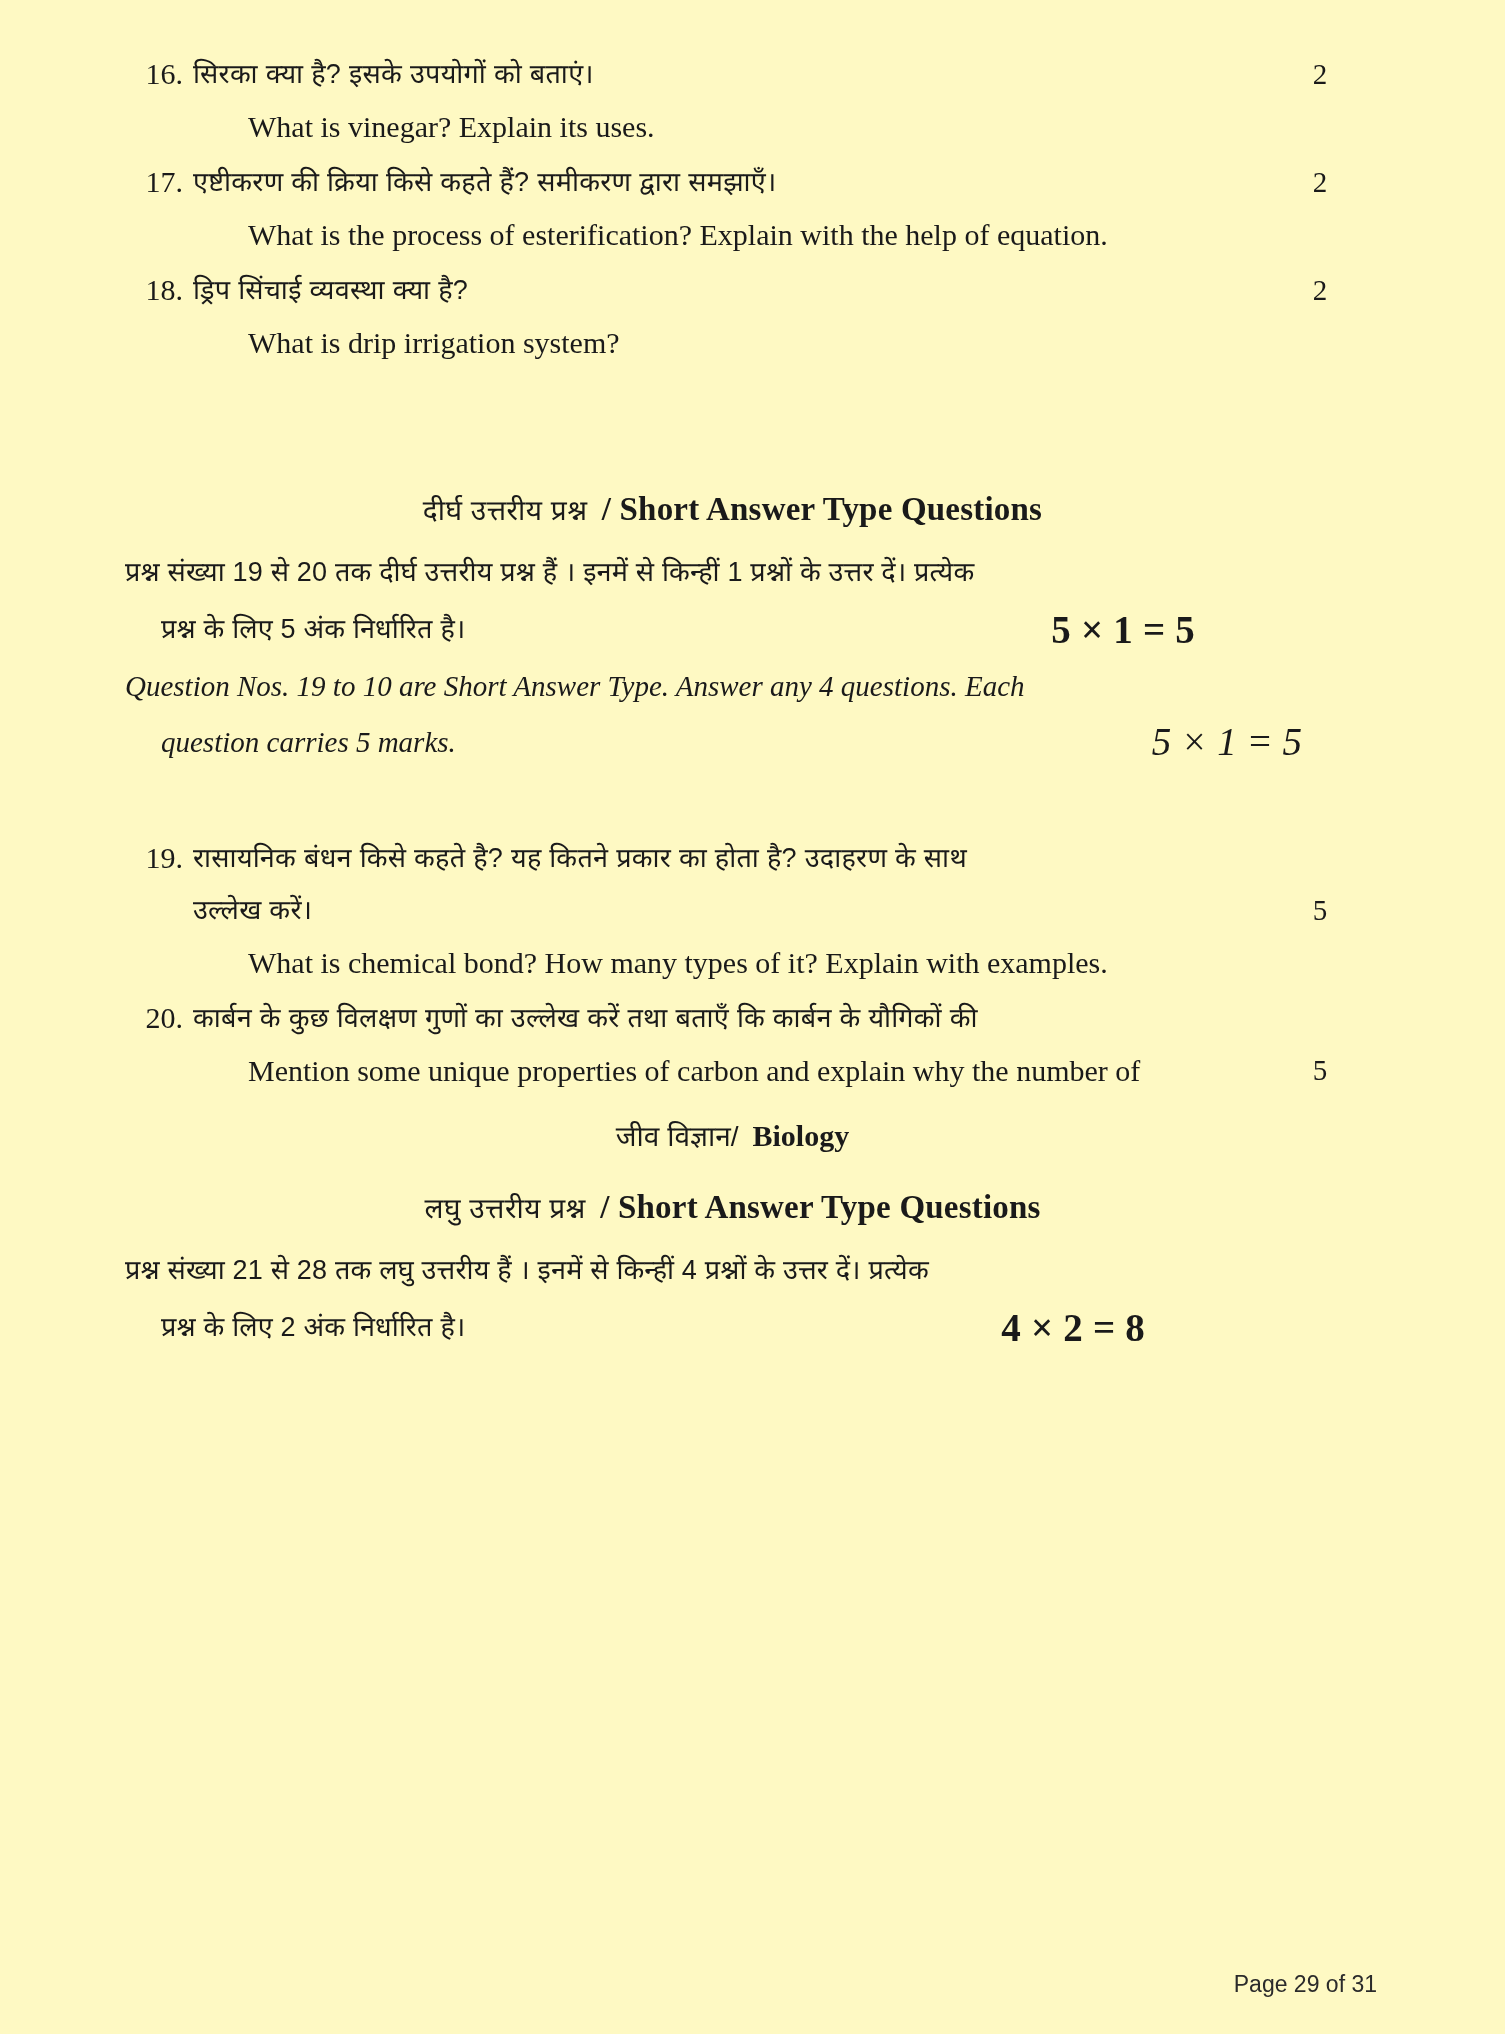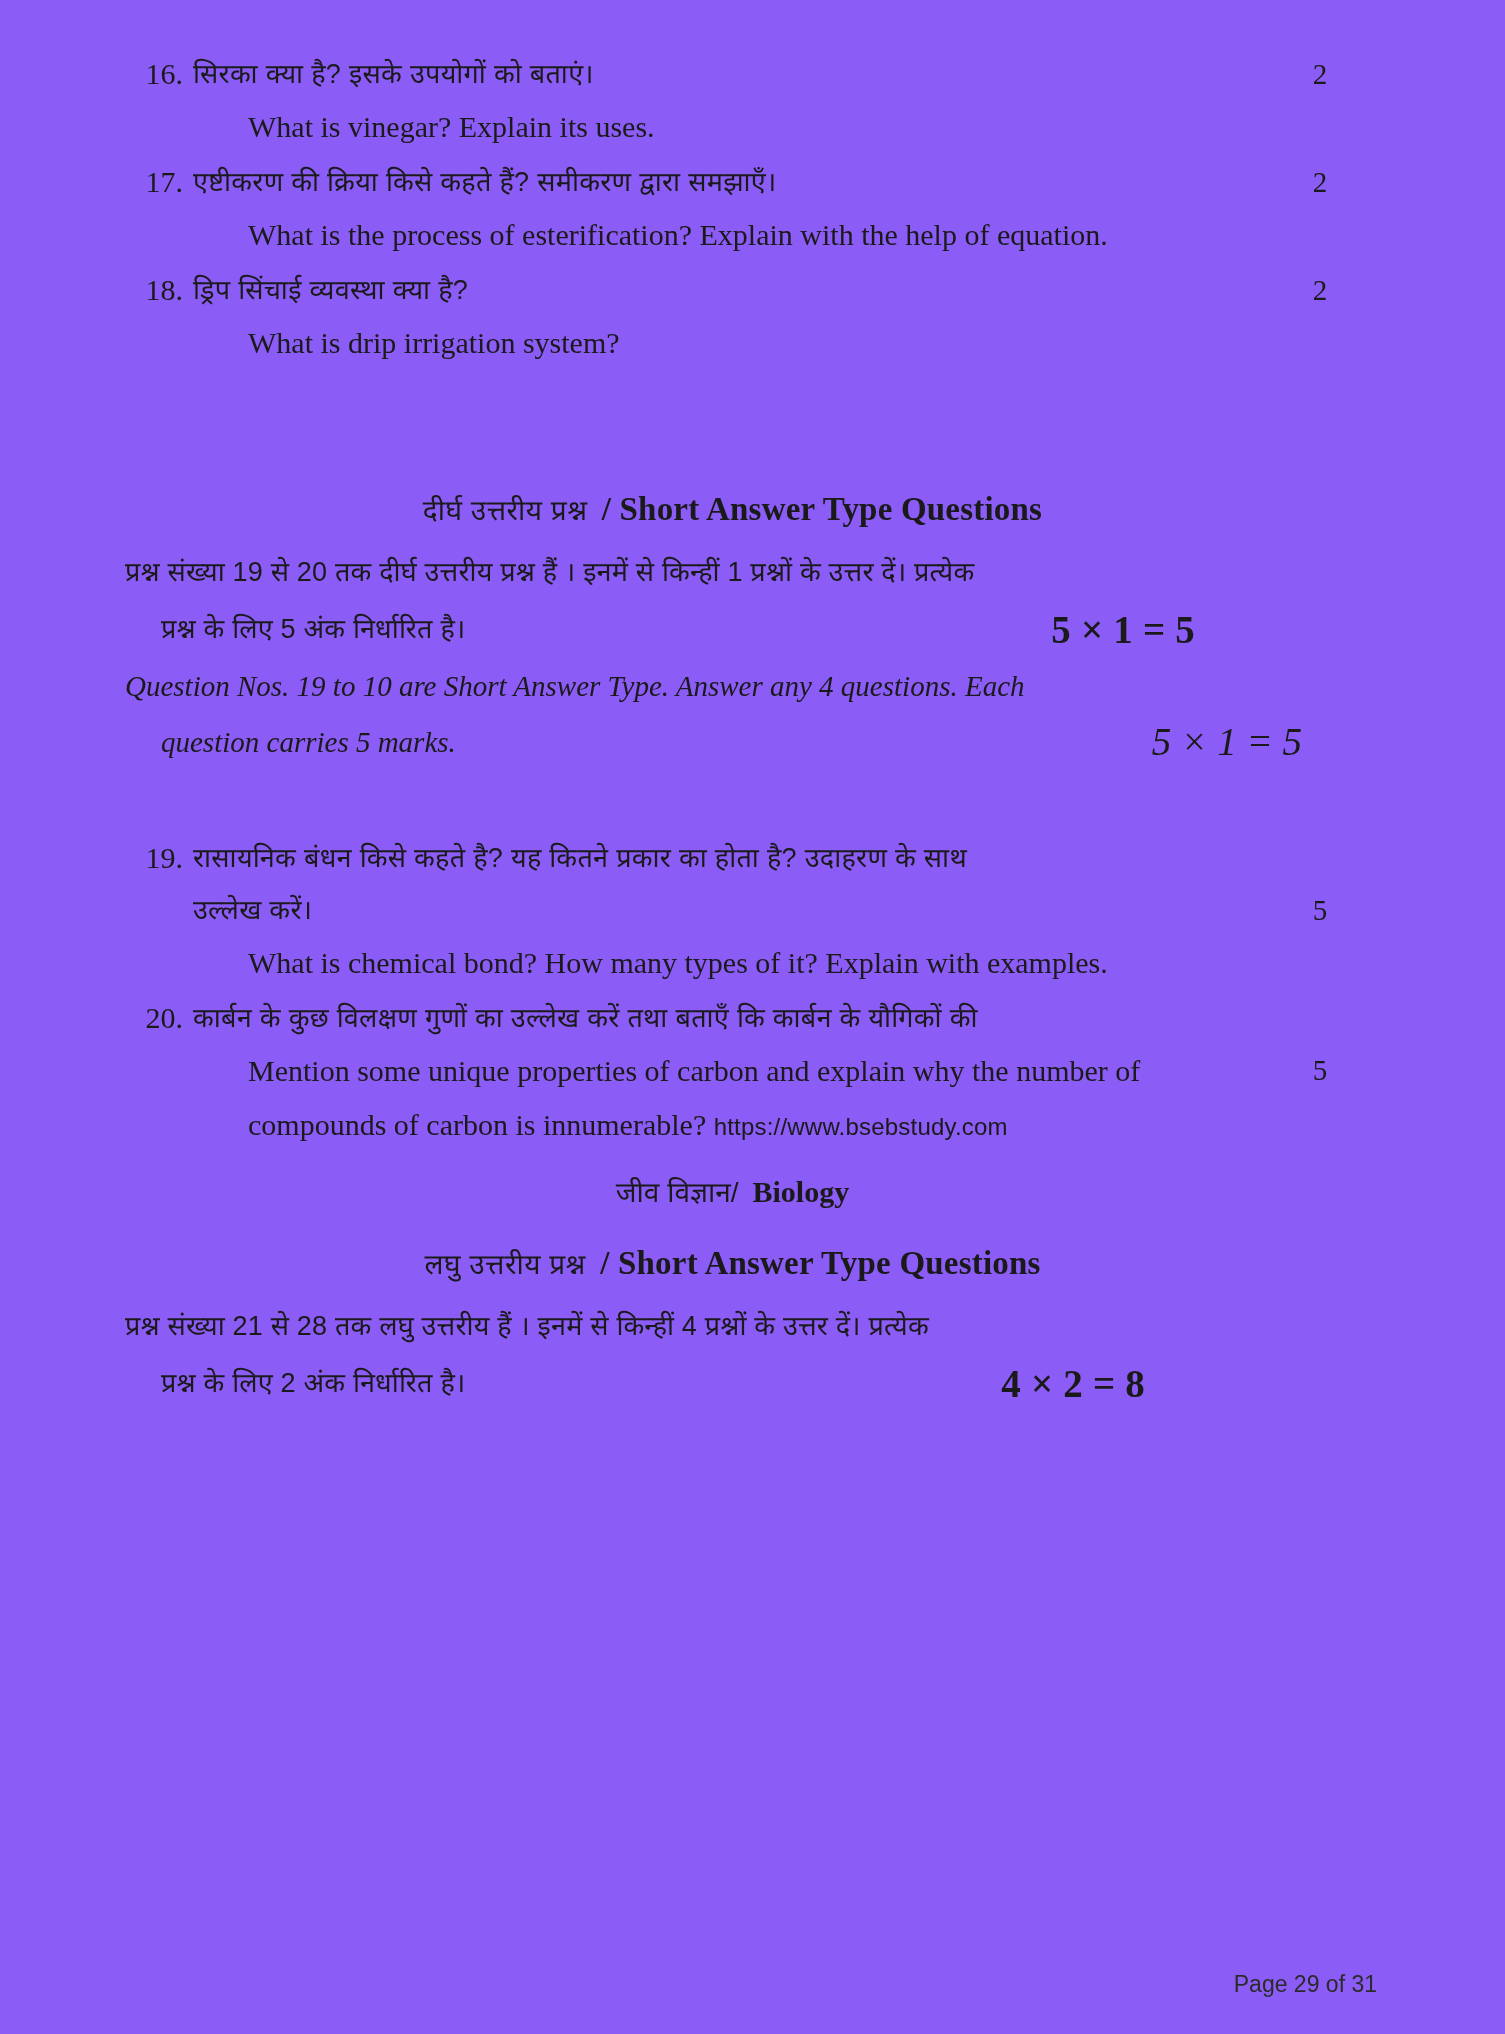--- a/index.html
+++ b/index.html
@@ -8,21 +8,21 @@
     background: #ffffff;
   }
   body {
     font-family: "Liberation Serif", "DejaVu Serif", serif;
     color: #1a1a1a;
   }
   .page {
     position: relative;
     width: 1505px;
     height: 2034px;
-    background: #8b5cf6;
+    background: #fef9c3;
     overflow: hidden;
     box-sizing: border-box;
     padding: 0;
   }
   .content {
     position: absolute;
     left: 125px;
     top: 48px;
     width: 1215px;
   }
@@ -230,24 +230,20 @@
         <div class="english">What is chemical bond? How many types of it? Explain with examples.</div>
       </div>
       <div class="marks low">5</div>
     </div>
 
     <div class="qrow">
       <div class="qnum">20.</div>
       <div class="qbody">
         <div class="hindi">कार्बन के कुछ विलक्षण गुणों का उल्लेख करें तथा बताएँ कि कार्बन के यौगिकों की</div>
         <div class="english">Mention some unique properties of carbon and explain why the number of</div>
-        <div class="english">
-          <span>compounds of carbon is innumerable?</span>
-          <span class="url">https://www.bsebstudy.com</span>
-        </div>
       </div>
       <div class="marks low">5</div>
     </div>
 
     <div class="spacer-xs"></div>
 
     <div class="subject-head">
       <span class="s-hindi">जीव विज्ञान/</span><span class="s-eng">Biology</span>
     </div>
 

